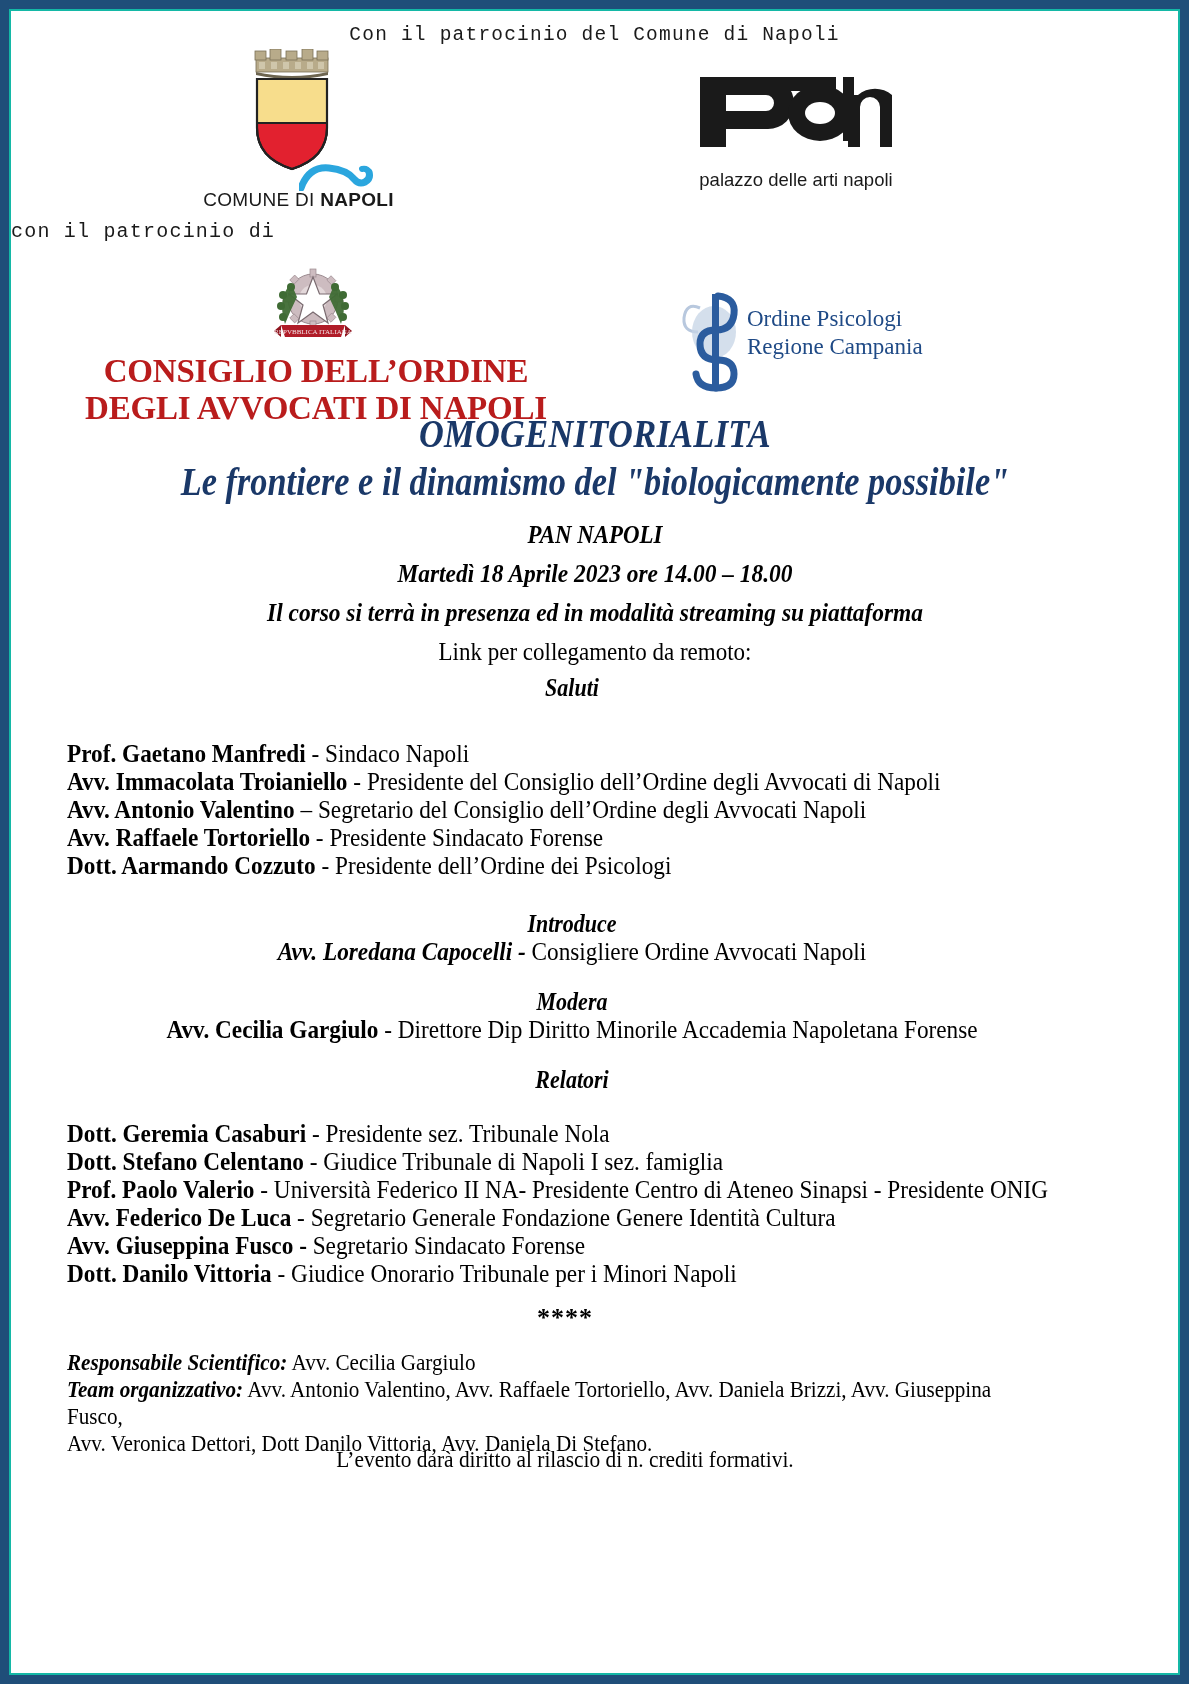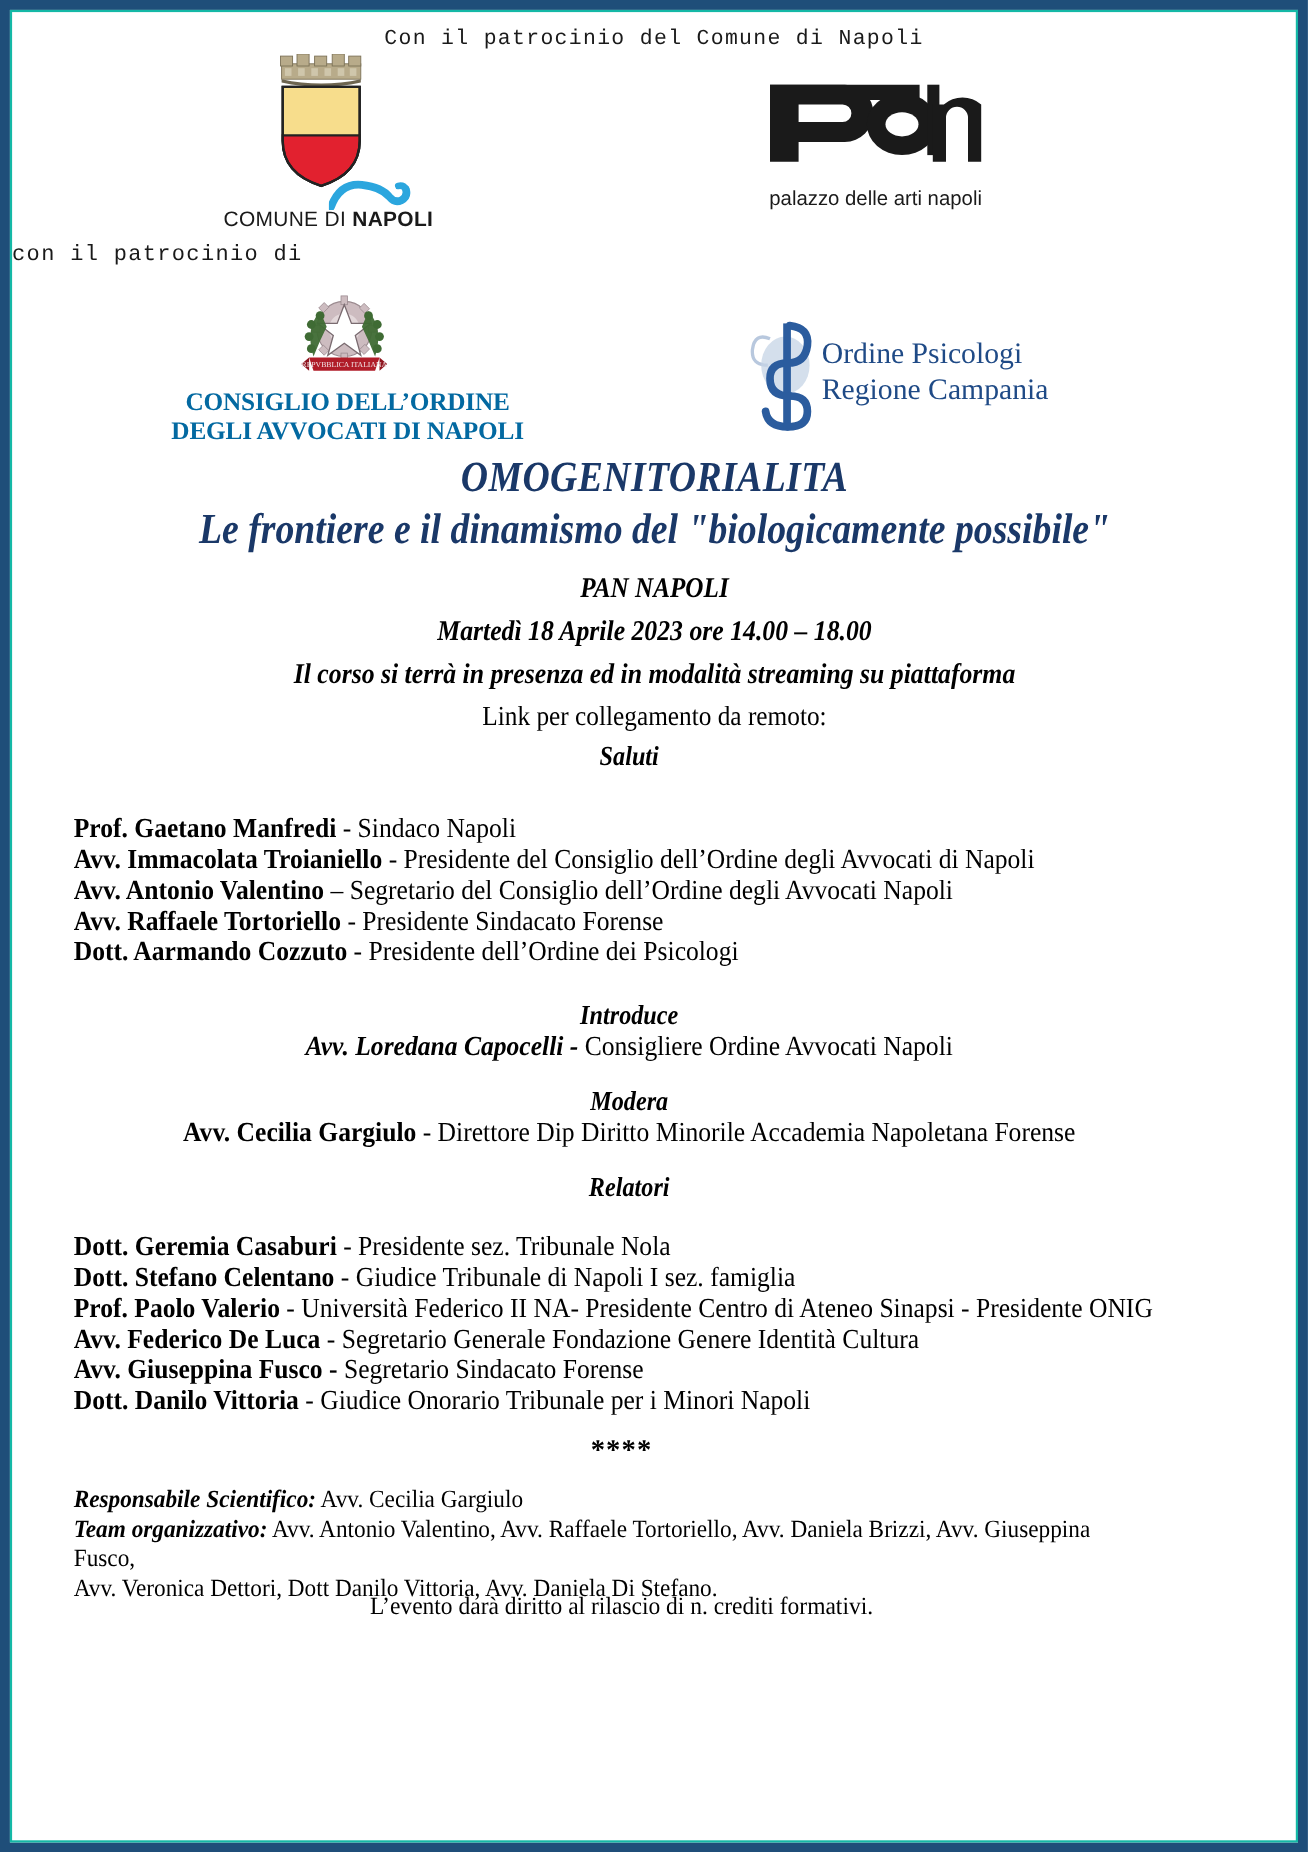--- a/index.html
+++ b/index.html
@@ -148,23 +148,23 @@
   }
   .repubblica svg { display: block; }
   .consiglio {
     position: absolute;
     left: 60px;
     top: 342px;
     width: 490px;
     text-align: center;
     font-family: "Liberation Serif", serif;
     font-weight: 700;
-    font-size: 23px;
+    font-size: 33px;
     line-height: 1.12;
-    color: #0369a1;
+    color: #b91c1c;
     letter-spacing: -0.2px;
   }
 
   
   .psico {
     position: absolute;
     left: 663px;
     top: 277px;
     width: 270px;
     height: 110px;
@@ -176,21 +176,21 @@
     width: 72px;
     height: 105px;
   }
   .psico-mark svg { display: block; }
   .psico-text {
     position: absolute;
     left: 73px;
     top: 17px;
     width: 200px;
     font-family: "Liberation Serif", serif;
-    font-size: 27px;
+    font-size: 23px;
     line-height: 1.22;
     color: #1f4a86;
     white-space: nowrap;
   }
 
   
   .title-block {
     position: absolute;
     left: 30px;
     top: 401px;

